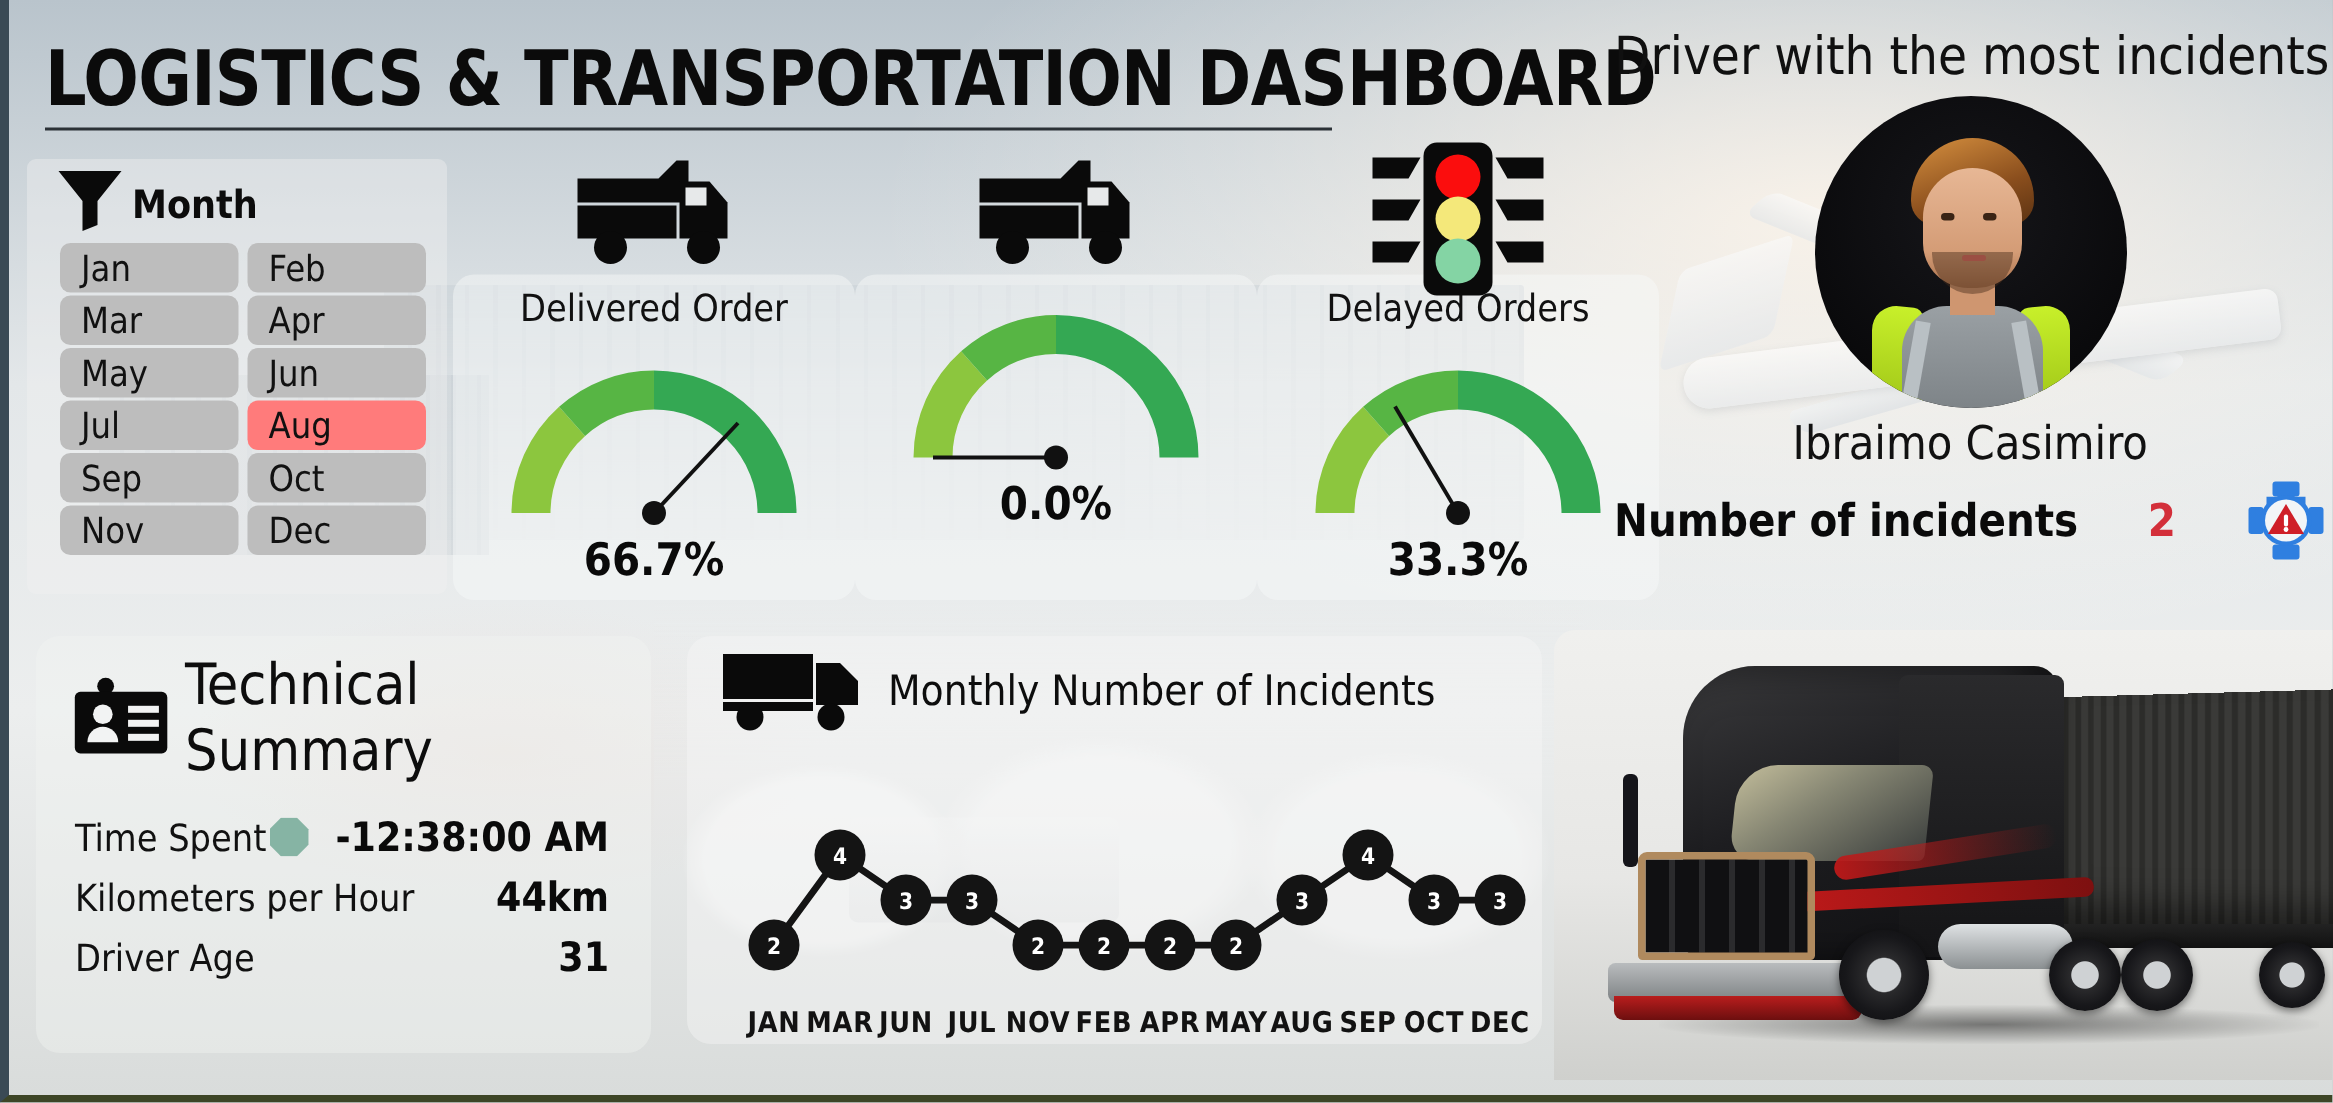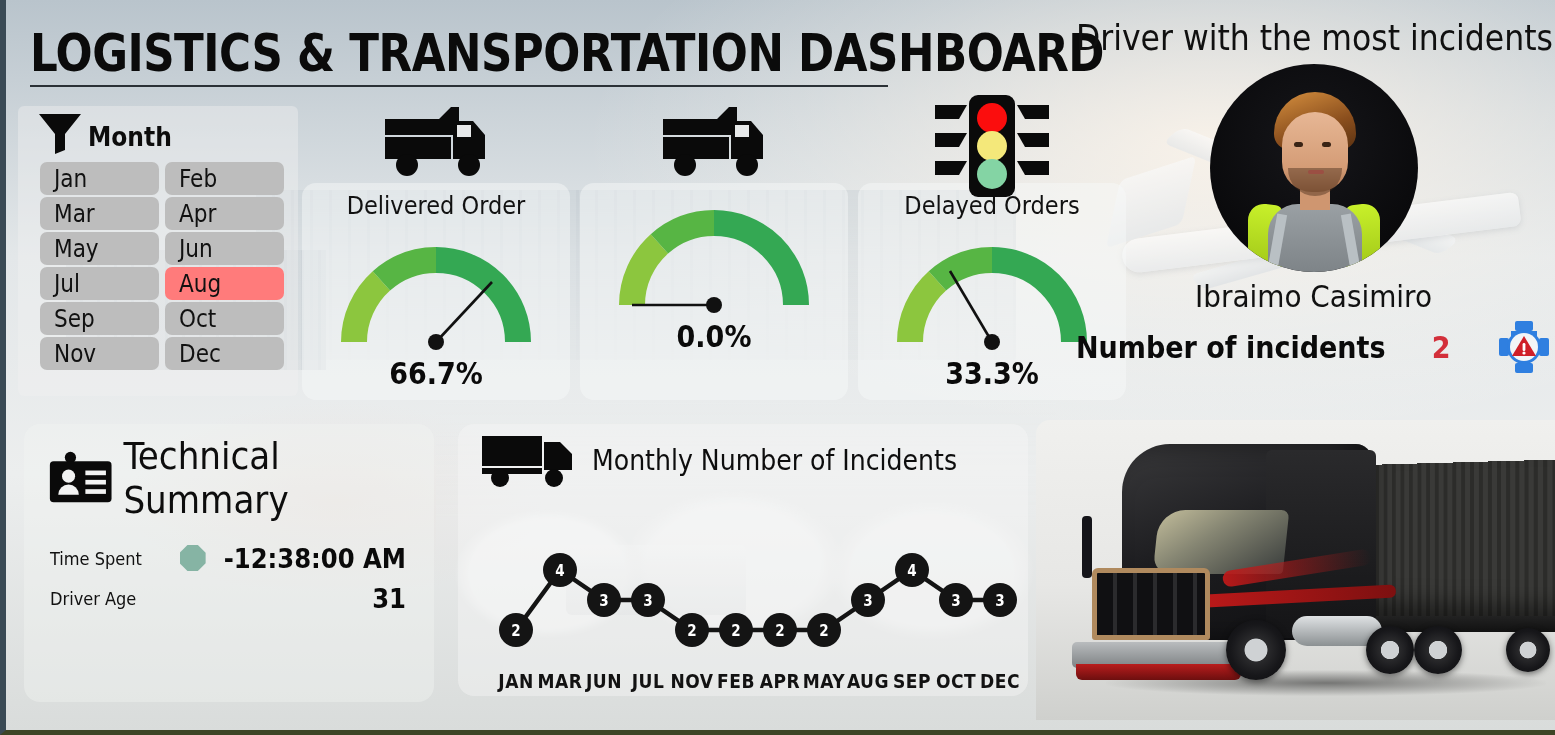--- a/index.html
+++ b/index.html
@@ -219,21 +219,21 @@
     height:33px;
     display:flex; align-items:center;
     padding-left:14px;
     font-family:"Liberation Sans Narrow","DejaVu Sans Condensed","Liberation Sans",sans-serif;
     font-size:24px; color:#111; line-height:1;
     cursor:pointer;
   }
   .month-btn.sel { background:#ff7b7b; }
 
   
-  .kpi-row { position:absolute; left:296px; top:183px; display:flex; gap:10px; }
+  .kpi-row { position:absolute; left:296px; top:183px; display:flex; gap:0; }
   .kpi-card {
     width:268px; height:217px;
     background:rgba(247,248,248,.48);
     border-radius:14px;
     position:relative;
   }
   .kpi-icon {
     position:absolute; top:-88px; left:0; right:0;
     display:flex; justify-content:center; align-items:flex-end; height:84px;
   }
@@ -327,21 +327,21 @@
     font-family:"Liberation Sans Narrow","DejaVu Sans Condensed","Liberation Sans",sans-serif;
     font-size:38px; color:#0d0d0d;
   }
   .tech-rows { margin:18px 28px 0 26px; }
   .tech-row {
     display:flex; align-items:center; justify-content:space-between;
     height:36px; margin-bottom:4px;
   }
   .tech-k {
     font-family:"Liberation Sans Narrow","DejaVu Sans Condensed","Liberation Sans",sans-serif;
-    font-size:18px; color:#111;
+    font-size:25px; color:#111;
   }
   .tech-vwrap { display:flex; align-items:center; gap:18px; }
   .octagon {
     width:26px; height:26px; background:#86b4a4;
     clip-path:polygon(30% 0,70% 0,100% 30%,100% 70%,70% 100%,30% 100%,0 70%,0 30%);
   }
   .tech-v {
     font-family:"Liberation Sans Narrow","DejaVu Sans Condensed","Liberation Sans",sans-serif;
     font-weight:700; font-size:27px; color:#0a0a0a;
   }
@@ -561,20 +561,24 @@
     </div>
     <div class="tech-rows">
       <div class="tech-row">
         <span class="tech-k">Time Spent</span>
         <span class="tech-vwrap">
           <span class="octagon"></span>
           <span class="tech-v">-12:38:00 AM</span>
         </span>
       </div>
       <div class="tech-row">
+        <span class="tech-k">Kilometers per Hour</span>
+        <span class="tech-v">44km</span>
+      </div>
+      <div class="tech-row">
         <span class="tech-k">Driver Age</span>
         <span class="tech-v">31</span>
       </div>
     </div>
   </div>
 
   <div class="chart-card">
     <div class="chart-head">
       <svg width="100" height="56" viewBox="0 0 100 56">
         <rect x="2" y="4" width="60" height="30" fill="#0a0a0a"></rect>

